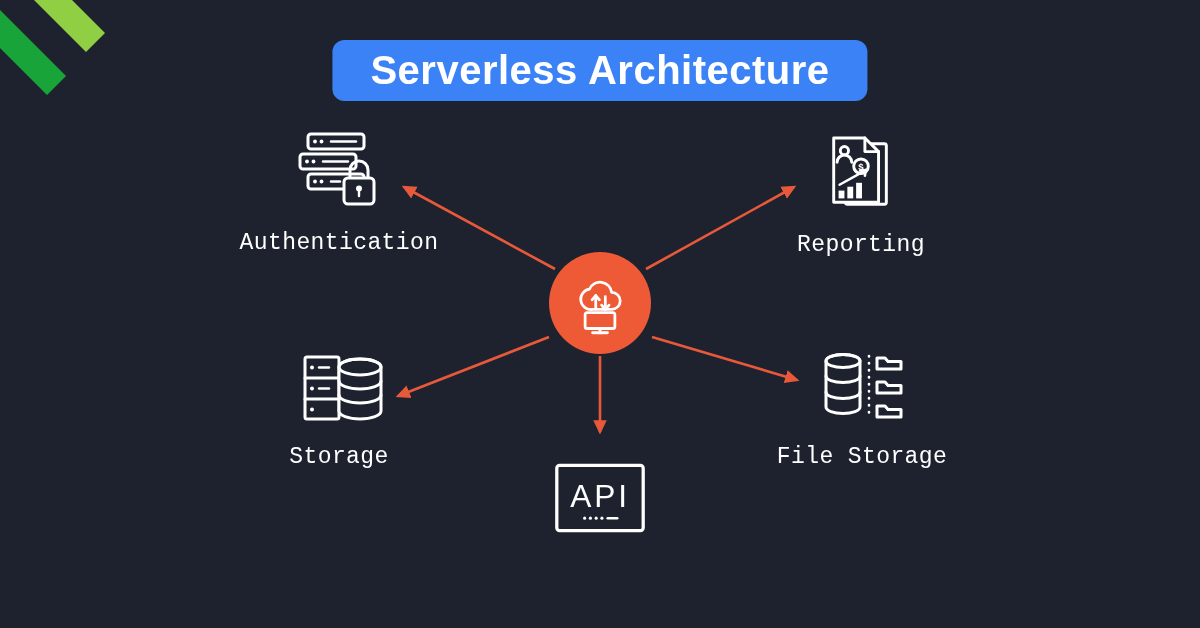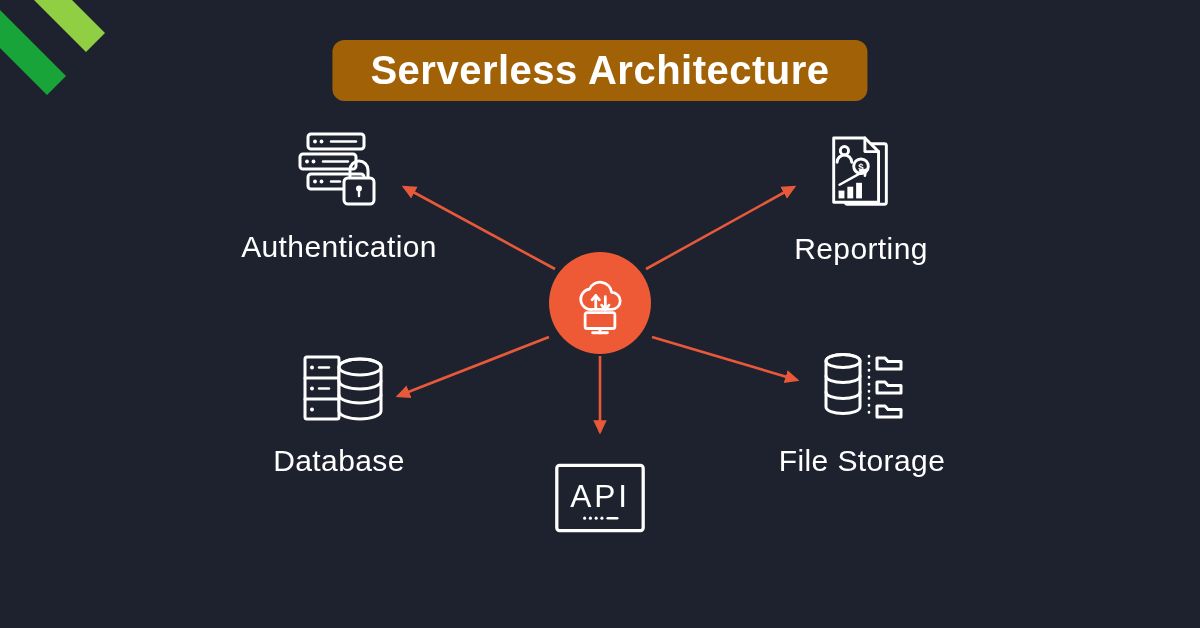--- a/index.html
+++ b/index.html
@@ -21,21 +21,21 @@
     width: 170px; height: 150px;
     pointer-events: none;
   }
 
   
   .title-banner {
     position: absolute;
     top: 40px;
     left: 50%;
     transform: translateX(-50%);
-    background: #a16207;
+    background: #3b82f6;
     border-radius: 12px;
     padding: 8px 38px;
     display: flex;
     align-items: center;
     justify-content: center;
   }
   .title-banner h1 {
     color: #ffffff;
     font-size: 40px;
     font-weight: 700;
@@ -69,23 +69,24 @@
   .node {
     position: absolute;
     display: flex;
     flex-direction: column;
     align-items: center;
     gap: 16px;
     z-index: 2;
   }
   .node-label {
     color: #ffffff;
-    font-size: 30px;
+    font-size: 23px;
     letter-spacing: 0.4px;
     white-space: nowrap;
+    font-family: Liberation Mono, monospace;
   }
   .node-auth        { left: 219px; top: 130px; width: 240px; }
   .node-reporting   { left: 761px; top: 134px; width: 200px; }
   .node-database    { left: 239px; top: 350px; width: 200px; }
   .node-filestorage { left: 762px; top: 348px; width: 200px; }
   .node-api         { left: 545px; top: 460px; width: 110px; }
 
   .icon-box { display: flex; align-items: center; justify-content: center; }
 
   svg { display: block; }
@@ -200,21 +201,21 @@
         <circle cx="17" cy="37.5" r="2" fill="#ffffff" stroke="none"></circle>
         <circle cx="17" cy="58.5" r="2" fill="#ffffff" stroke="none"></circle>
         <line x1="24" y1="16.5" x2="34" y2="16.5" stroke-width="2.4"></line>
         <line x1="24" y1="37.5" x2="34" y2="37.5" stroke-width="2.4"></line>
         <path d="M44 16 v44 a21 8 0 0 0 42 0 v-44 a21 8 0 0 0 -42 0 z" fill="#1d222e"></path>
         <ellipse cx="65" cy="16" rx="21" ry="8"></ellipse>
         <path d="M44 30 a21 8 0 0 0 42 0"></path>
         <path d="M44 44 a21 8 0 0 0 42 0"></path>
       </svg>
     </div>
-    <div class="node-label">Database</div>
+    <div class="node-label">Storage</div>
   </div>
 
   <div class="node node-api">
     <div class="icon-box">
       <svg width="96" height="76" viewBox="0 0 100 78" fill="none" stroke="#ffffff" stroke-width="3.4" stroke-linecap="round" stroke-linejoin="round">
         <rect x="5" y="5" width="90" height="68" rx="3"></rect>
         <text x="50" y="48" text-anchor="middle" class="api-text" stroke="none">API</text>
         <circle cx="34" cy="60" r="1.6" fill="#ffffff" stroke="none"></circle>
         <circle cx="40" cy="60" r="1.6" fill="#ffffff" stroke="none"></circle>
         <circle cx="46" cy="60" r="1.6" fill="#ffffff" stroke="none"></circle>

